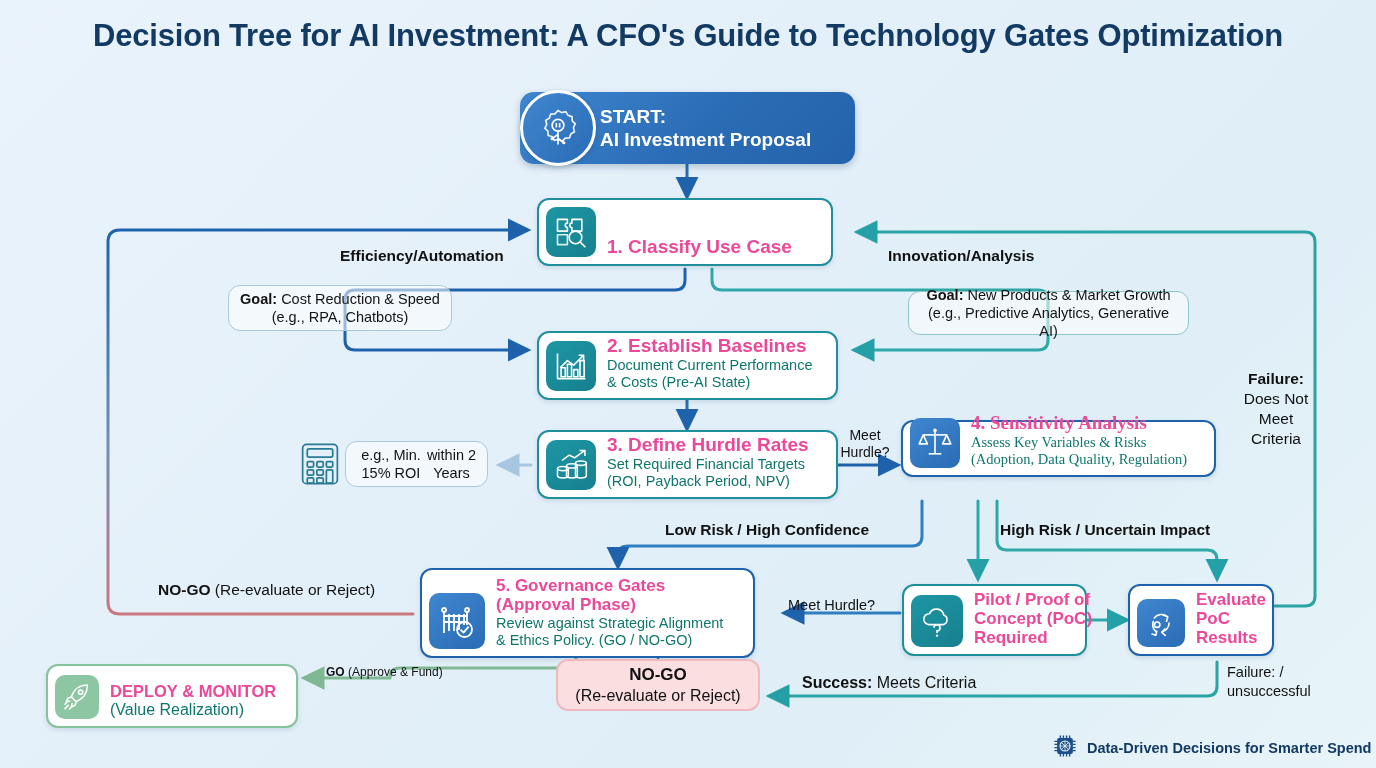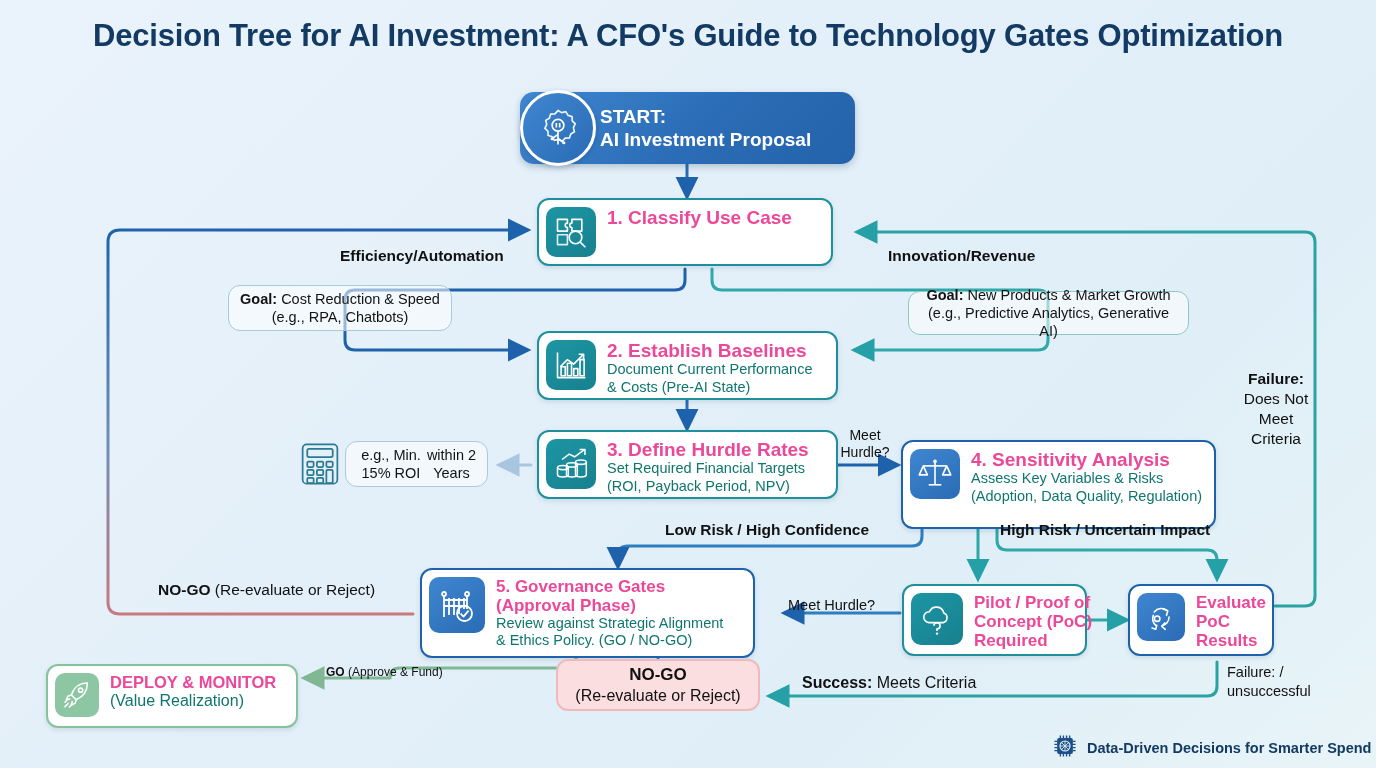--- a/index.html
+++ b/index.html
@@ -10,21 +10,21 @@
     position:relative;
   }
   #stage{position:absolute;inset:0;width:1376px;height:768px;}
   #wires{position:absolute;left:0;top:0;width:1376px;height:768px;pointer-events:none;}
 
   .title{
     position:absolute;left:0;top:18px;width:1376px;text-align:center;
     font-size:31px;font-weight:bold;color:#123a63;letter-spacing:-0.2px;
   }
 
-  .node{position:absolute;box-sizing:border-box;display:flex;align-items:flex-start;}
+  .node{position:absolute;box-sizing:border-box;display:flex;align-items:flex-end;}
   .card{
     background:#ffffff;border-radius:12px;
     box-shadow:0 2px 5px rgba(18,58,99,.13);
     padding:7px 13px 7px 7px;gap:11px;
   }
   .card.teal{border:2.5px solid #1f8f9c;}
   .card.blue{border:2.5px solid #1f62ac;}
   .card.green{border:2.5px solid #86c39b;}
 
   .ico{width:50px;height:50px;border-radius:10px;flex:0 0 auto;
@@ -216,21 +216,21 @@
         <path d="M29.5 4 H35.5 V10"></path>
       </svg>
     </div>
     <div class="txt">
       <div class="t1">3. Define Hurdle Rates</div>
       <div class="t2">Set Required Financial Targets</div>
       <div class="t2">(ROI, Payback Period, NPV)</div>
     </div>
   </div>
 
-  <div class="node card blue" style="left:901px;top:440px;width:315px;height:89px;">
+  <div class="node card blue" style="left:901px;top:420px;width:315px;height:57px;font-family:Liberation Serif, serif;">
     <div class="ico blue">
       <svg width="36" height="36" viewBox="0 0 40 40" fill="none" stroke="#fff" stroke-width="1.8" stroke-linejoin="round">
         <path d="M20 7 V32"></path>
           <circle cx="20" cy="6" r="2" fill="#fff" stroke="none"></circle>
         <path d="M7 11 H33"></path>
         <path d="M13 32 H27"></path>
         <path d="M7 11 L2.5 21 h9 z"></path>
         <path d="M33 11 L28.5 21 h9 z"></path>
       </svg>
     </div>
@@ -340,21 +340,21 @@
       <rect x="22.5" y="17" width="5.5" height="4.6" rx="1"></rect>
       <rect x="6" y="24" width="5.5" height="4.6" rx="1"></rect>
       <rect x="14.3" y="24" width="5.5" height="4.6" rx="1"></rect>
       <rect x="22.5" y="24" width="5.5" height="11.6" rx="1"></rect>
       <rect x="6" y="31" width="5.5" height="4.6" rx="1"></rect>
       <rect x="14.3" y="31" width="5.5" height="4.6" rx="1"></rect>
     </svg>
   </div>
 
   <div class="lbl" style="left:340px;top:247px;">Efficiency/Automation</div>
-  <div class="lbl" style="left:888px;top:247px;">Innovation/Revenue</div>
+  <div class="lbl" style="left:888px;top:247px;">Innovation/Analysis</div>
 
   <div class="lbl thin ctr" style="left:836px;top:427px;width:58px;font-size:14px;">
     <div>Meet</div>
     <div>Hurdle?</div>
   </div>
 
   <div class="lbl thin" style="left:788px;top:597px;font-size:14.5px;">Meet Hurdle?</div>
 
   <div class="lbl" style="left:665px;top:521px;">Low Risk / High Confidence</div>
   <div class="lbl" style="left:1000px;top:521px;">High Risk / Uncertain Impact</div>

